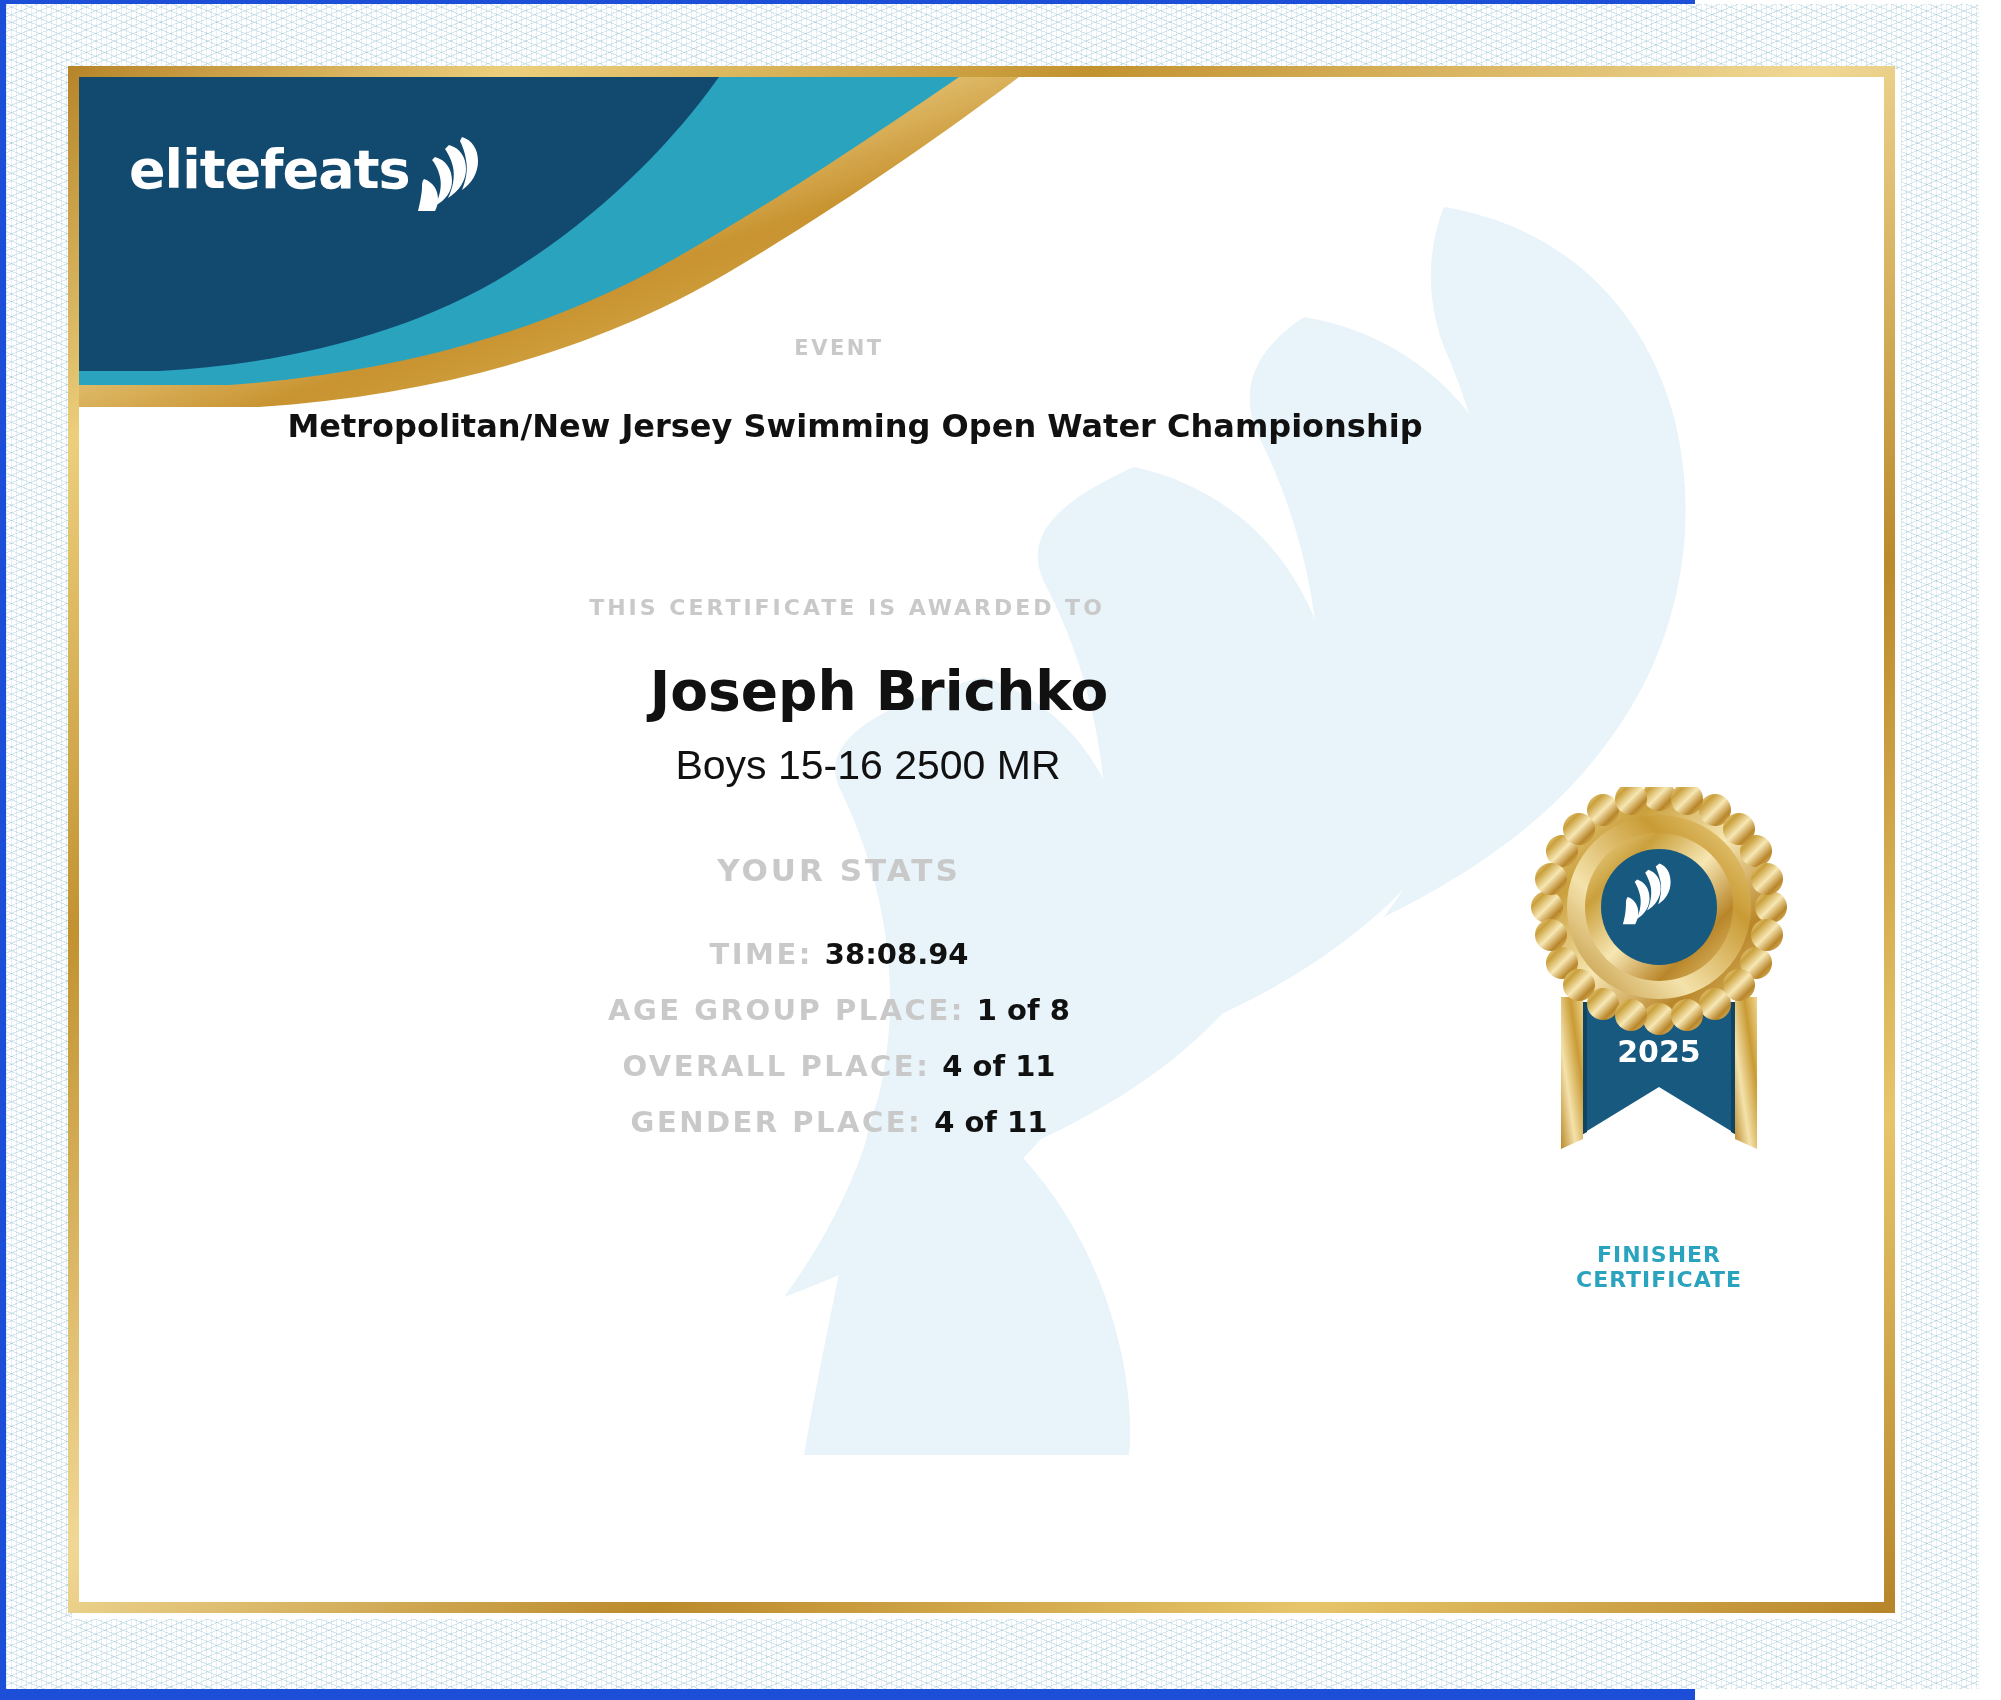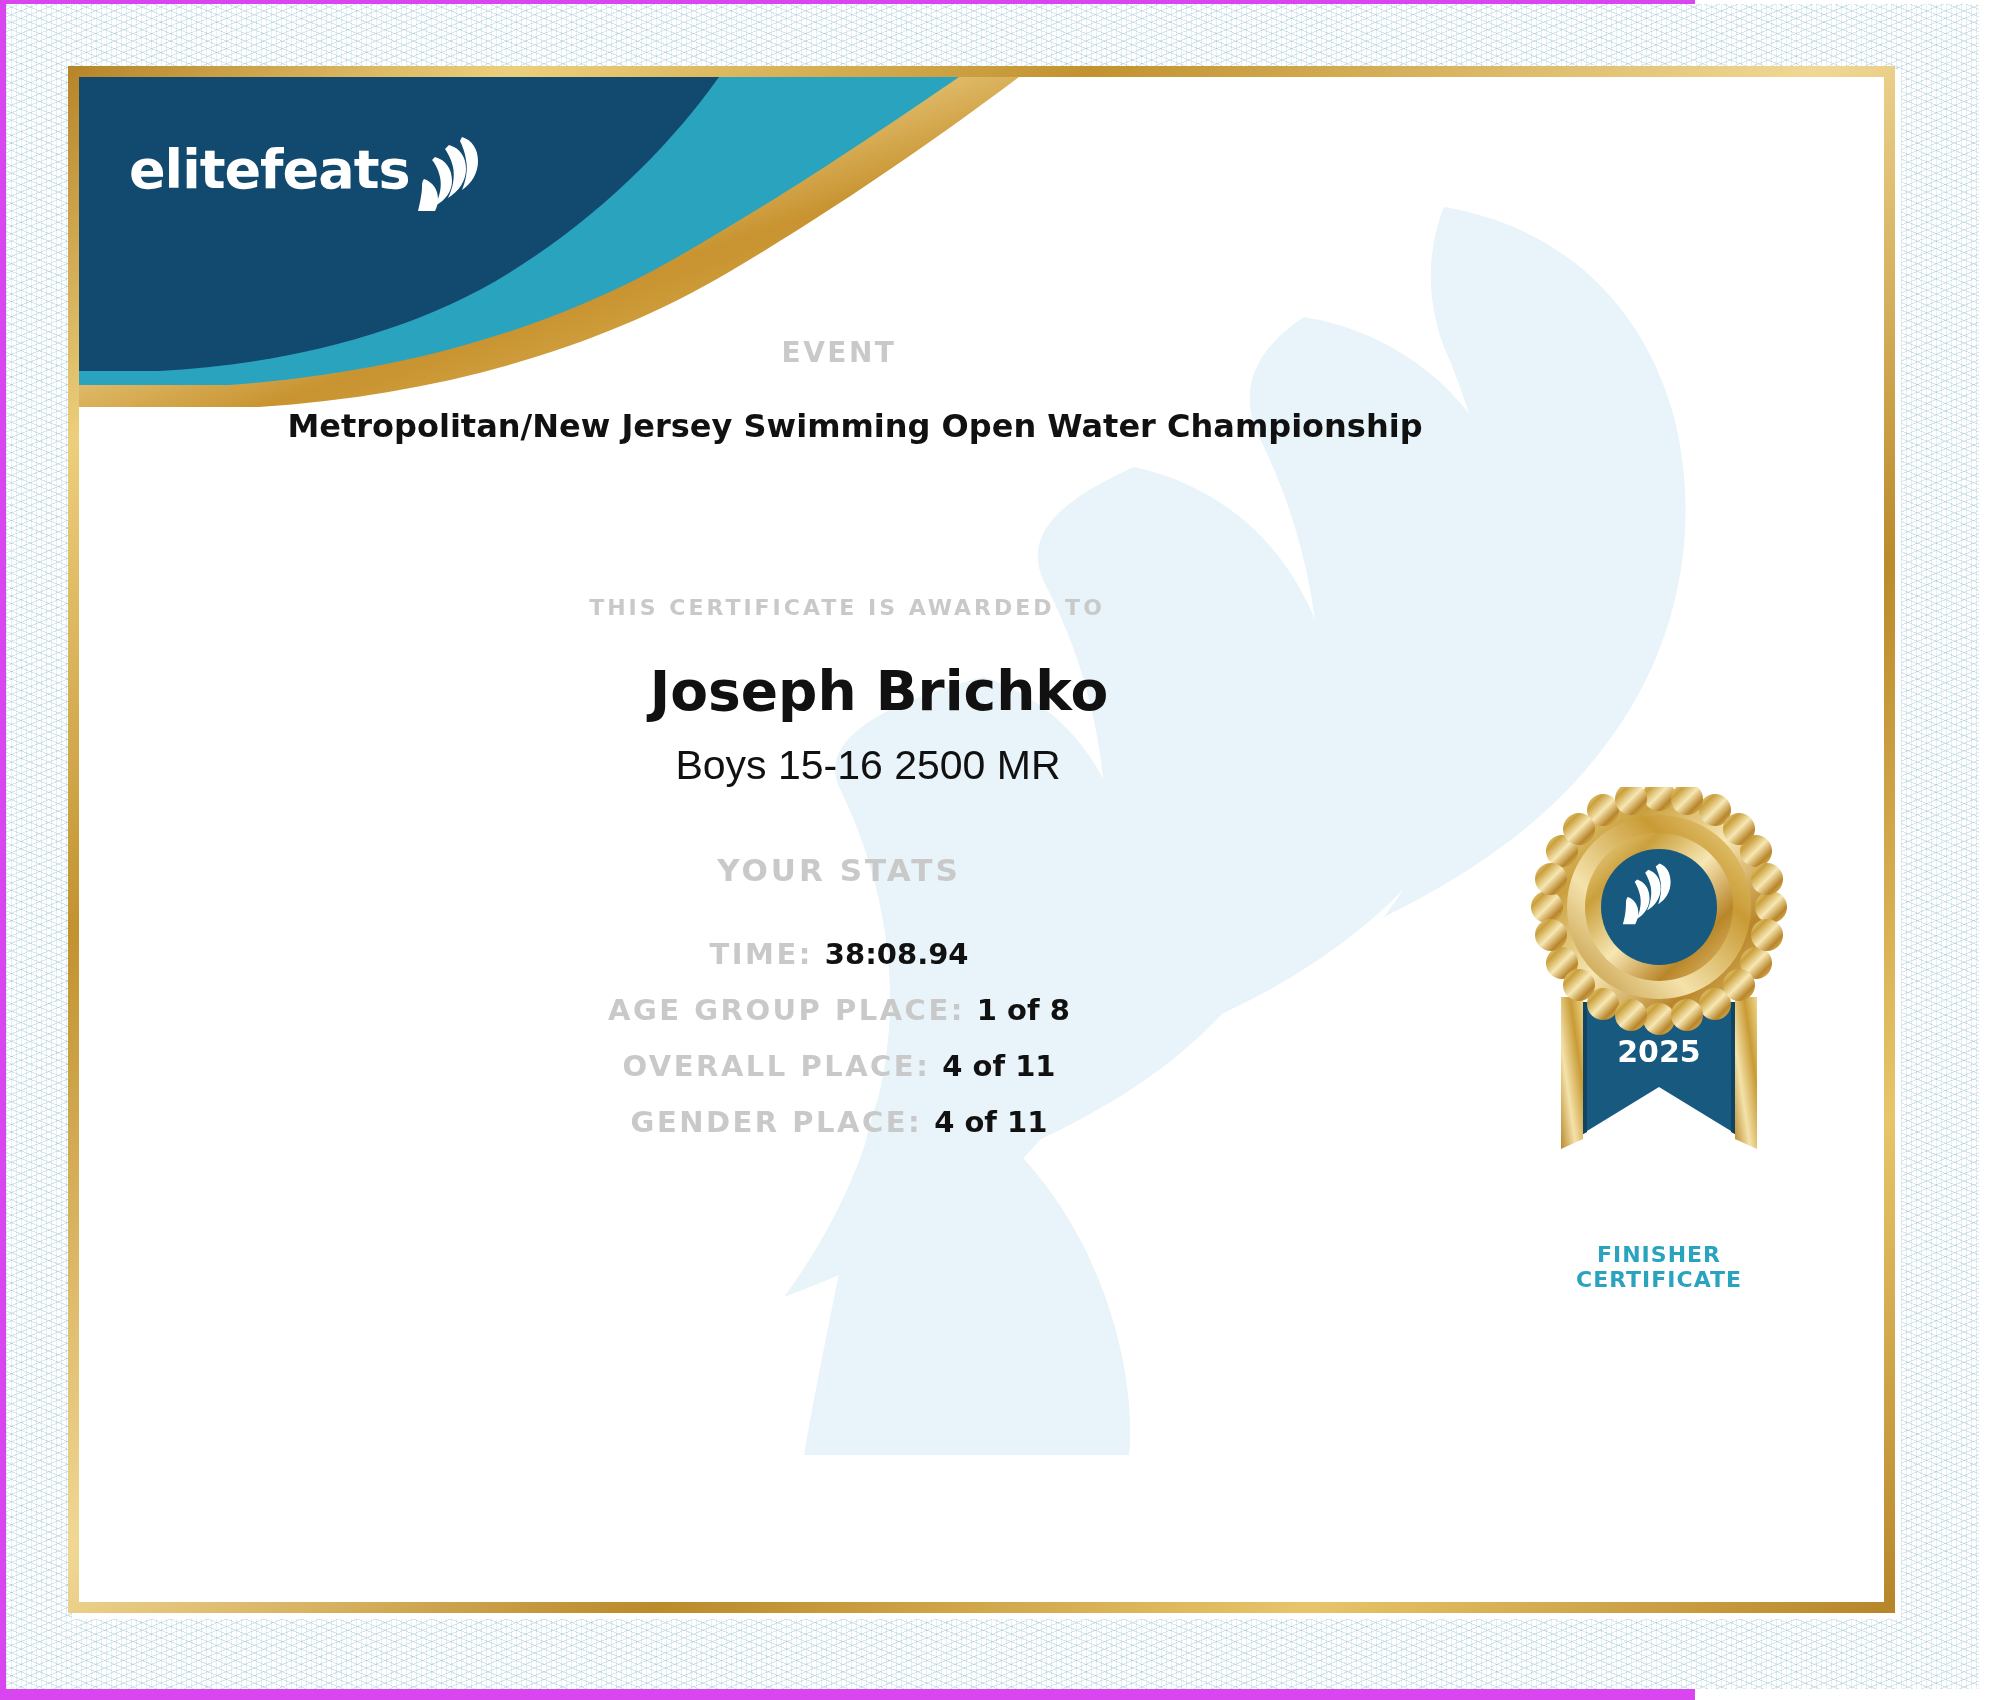--- a/index.html
+++ b/index.html
@@ -12,21 +12,21 @@
     height: 1700px;
     font-family: "Liberation Sans", sans-serif;
     overflow: hidden;
   }
 
   
   #certificate-page {
     position: relative;
     width: 1695px;
     height: 1700px;
-    background: #d946ef;
+    background: #1d4ed8;
   }
   .paper {
     position: absolute;
     left: 6px;
     top: 4px;
     width: 1973px;
     height: 1685px;
     background:
       repeating-linear-gradient(22deg, rgba(120,175,195,0.30) 0px, rgba(120,175,195,0.30) 1px, rgba(255,255,255,0) 1px, rgba(255,255,255,0) 7px),
       repeating-linear-gradient(-22deg, rgba(120,175,195,0.30) 0px, rgba(120,175,195,0.30) 1px, rgba(255,255,255,0) 1px, rgba(255,255,255,0) 7px),
@@ -94,21 +94,21 @@
     letter-spacing: 2.5px;
     font-weight: 700;
     text-align: center;
     font-family: "DejaVu Sans", sans-serif;
   }
   .event-label {
     position: absolute;
     left: 0;
     top: 259px;
     width: 1520px;
-    font-size: 28px;
+    font-size: 21px;
   }
   .event-name {
     position: absolute;
     left: 0;
     top: 330px;
     width: 1520px;
     text-align: center;
     font-size: 32px;
     font-weight: 700;
     color: #111111;

